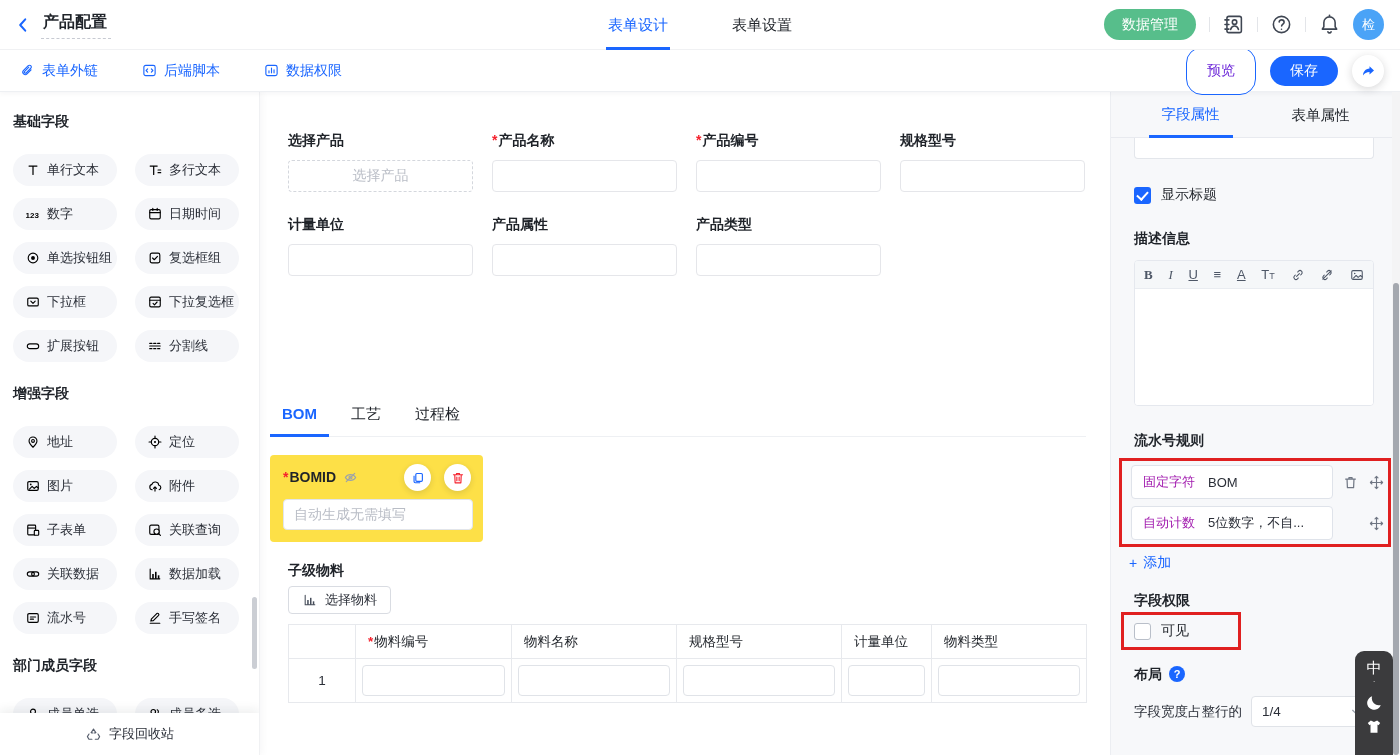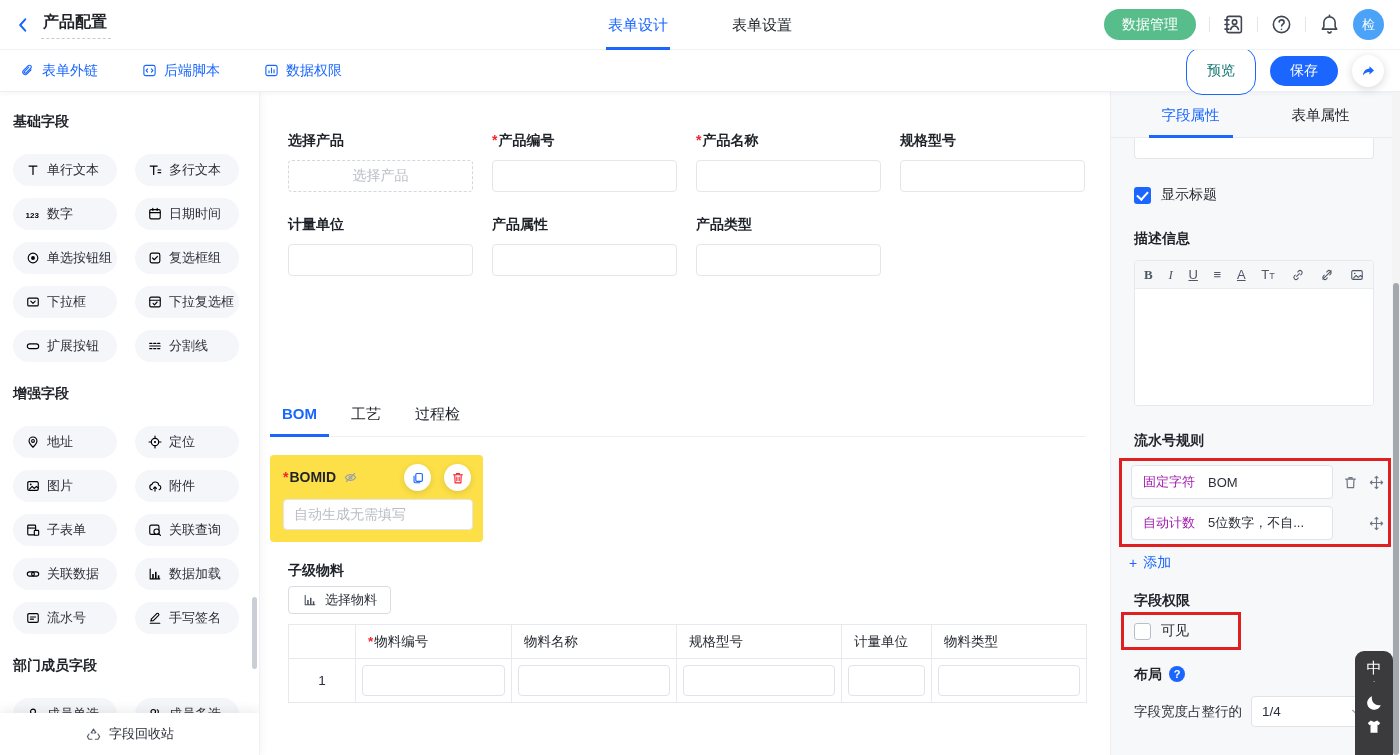--- a/index.html
+++ b/index.html
@@ -20,21 +20,21 @@
   .header-right { margin-left:auto; display:flex; align-items:center; gap:13px; }
   .btn-green { background:#57be8b; color:#fff; border:none; border-radius:16px; height:31px; padding:0 18px; font-size:14px; cursor:pointer; }
   .hdiv { width:1px; height:15px; background:#e3e5e9; }
   .hicon { color:#3f4652; cursor:pointer; }
   .avatar { width:31px; height:31px; border-radius:50%; background:#4aa3f7; color:#fff; font-size:13px; display:flex; align-items:center; justify-content:center; cursor:pointer; }
 
   
   .toolbar { height:42px; display:flex; align-items:center; padding:0 16px 0 20px; border-bottom:1px solid #eef0f3; box-shadow:0 2px 5px rgba(31,35,41,.04); position:relative; background:#fff; z-index:5; }
   .tlink { color:#1a66ff; font-size:14px; display:flex; gap:7px; align-items:center; margin-right:44px; cursor:pointer; }
   .toolbar-right { margin-left:auto; display:flex; gap:14px; align-items:center; }
-  .btn-outline { border:1px solid #1a66ff; color:#0f766e; background:#fff; border-radius:16px; height:48px; padding:0 20px; font-size:14px; cursor:pointer; }
+  .btn-outline { border:1px solid #1a66ff; color:#6d28d9; background:#fff; border-radius:16px; height:48px; padding:0 20px; font-size:14px; cursor:pointer; }
   .btn-primary { background:#1a66ff; color:#fff; border:none; border-radius:16px; height:30px; padding:0 20px; font-size:14px; cursor:pointer; }
   .btn-share { width:32px; height:32px; border-radius:50%; background:#fff; border:none; box-shadow:0 2px 8px rgba(31,35,41,.18); color:#1a66ff; display:flex; align-items:center; justify-content:center; cursor:pointer; }
 
   
   .main { display:flex; height:663px; position:relative; }
 
   
   .sidebar { width:260px; flex:none; position:relative; border-right:1px solid #f0f1f3; box-shadow:2px 0 8px rgba(31,35,41,.04); padding:20px 0 0 13px; overflow:hidden; background:#fff; }
   .sec-title { font-size:14px; font-weight:700; margin:0 0 16px; line-height:18px; }
   .sec-title.later { margin-top:22px; }
@@ -75,21 +75,21 @@
   .mtable th, .mtable td { border:1px solid #e7e9ed; }
   .mtable th { height:34px; font-weight:400; font-size:13.5px; text-align:left; padding:0 12px; color:#1f2329; }
   .mtable td { height:44px; padding:0; }
   .rownum { text-align:center; font-size:13.5px; color:#2b2f38; }
   .cell-input { height:31px; border:1px solid #e0e3e8; border-radius:4px; margin:0 6px; background:#fff; }
 
   
   .panel { width:290px; flex:none; background:#f7f8fa; border-left:1px solid #eceef2; position:relative; padding:0 27px 0 23px; }
   .ptabs { display:flex; justify-content:center; gap:52px; height:46px; align-items:center; border-bottom:1px solid #e8eaef; margin:0 -27px 0 -23px; }
   .ptab { font-size:14.5px; color:#1f2329; height:46px; line-height:46px; position:relative; cursor:pointer; padding:0 10px; }
-  .ptab.active { color:#1a66ff; }
+  .ptab.active { color:#1a66ff;font-family:Liberation Mono, monospace; }
   .ptab.active::after { content:""; position:absolute; left:-3px; right:-3px; bottom:0; height:3px; background:#1a66ff; }
   .partial-input { height:21px; border:1px solid #e3e6eb; border-top:none; border-radius:0 0 4px 4px; background:#fff; width:240px; }
   .check-row { margin-top:27px; display:flex; align-items:center; gap:10px; font-size:14px; cursor:pointer; }
   .cb { width:17px; height:17px; border-radius:3px; position:relative; flex:none; }
   .cb.checked { background:#1a66ff; }
   .cb.checked::after { content:""; position:absolute; left:5px; top:2px; width:5px; height:9px; border:solid #fff; border-width:0 2px 2px 0; transform:rotate(42deg); }
   .cb.un { background:#fff; border:1px solid #b9bfc9; }
   .ptitle { font-size:14px; font-weight:700; margin-top:26px; line-height:16px; }
   .editor { margin-top:14px; border:1px solid #e5e8ee; border-radius:4px; background:#fff; width:240px; overflow:hidden; }
   .etoolbar { height:28px; background:#f5f7f9; border-bottom:1px solid #e9ecf1; display:flex; align-items:center; justify-content:space-between; padding:0 9px; color:#4e5767; font-size:13px; }
@@ -444,25 +444,25 @@
       </div>
     </div>
 
     <div class="canvas">
       <div class="fgrid">
         <div>
           <span class="flabel"><span>选择产品</span></span>
           <div class="fdashed">选择产品</div>
         </div>
         <div>
+          <span class="flabel"><span class="req">*</span><span>产品名称</span></span>
+          <div class="finput"></div>
+        </div>
+        <div>
           <span class="flabel"><span class="req">*</span><span>产品编号</span></span>
-          <div class="finput"></div>
-        </div>
-        <div>
-          <span class="flabel"><span class="req">*</span><span>产品名称</span></span>
           <div class="finput"></div>
         </div>
         <div>
           <span class="flabel"><span>规格型号</span></span>
           <div class="finput"></div>
         </div>
       </div>
 
       <div class="fgrid second">
         <div>

